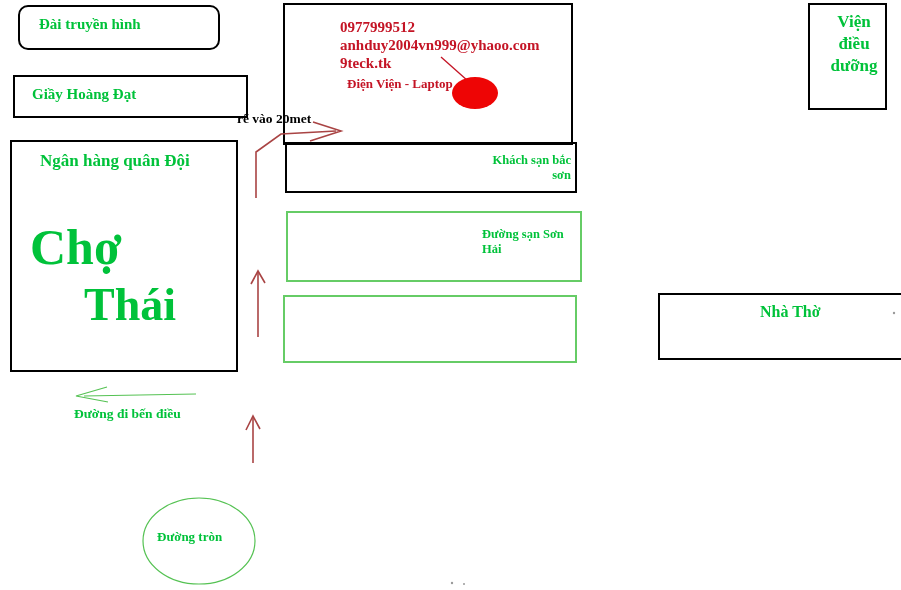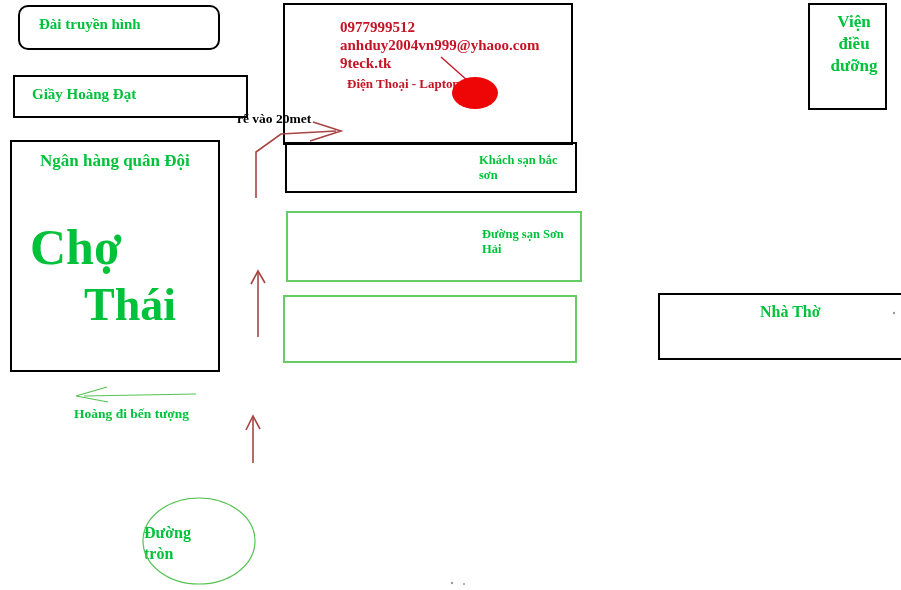--- a/index.html
+++ b/index.html
@@ -52,58 +52,58 @@
 <div id="canvas">
 
   <div class="box" style="left:18px; top:5px; width:202px; height:45px;border-radius:10px;">
     <div class="lbl" style="left:19px; top:8px; font-size:15px;">Đài truyền hình</div>
   </div>
 
   <div class="box" style="left:13px; top:75px; width:235px; height:43px;">
     <div class="lbl" style="left:17px; top:8px; font-size:15px;">Giầy Hoàng Đạt</div>
   </div>
 
-  <div class="box" style="left:10px; top:140px; width:210px; height:232px;text-decoration:underline;">
+  <div class="box" style="left:10px; top:140px; width:228px; height:232px;text-decoration:underline;">
     <div class="lbl wrap bank-label">Ngân hàng quân Đội</div>
     <div class="lbl market-line1">Chợ</div>
     <div class="lbl market-line2">Thái</div>
   </div>
 
   <div class="box" style="left:283px; top:3px; width:290px; height:142px;">
     <div class="lbl red contact-lines">
       <div>0977999512</div>
       <div>anhduy2004vn999@yhaoo.com</div>
       <div>9teck.tk</div>
     </div>
-    <div class="lbl red contact-caption">Điện Thoại - Laptop</div>
+    <div class="lbl red contact-caption">Điện Viện - Laptop</div>
   </div>
 
   <div class="box" style="left:808px; top:3px; width:79px; height:107px;">
     <div class="lbl wrap" style="left:14px; top:6px; width:60px; font-size:17px; line-height:22px;text-align:center;">Viện điều dưỡng</div>
   </div>
 
-  <div class="box" style="left:285px; top:142px; width:292px; height:51px;">
+  <div class="box" style="left:285px; top:142px; width:292px; height:51px;text-align:right;">
     <div class="lbl wrap hotel-label" style="left:192px; top:9px; width:92px;">Khách sạn bắc sơn</div>
   </div>
 
   <div class="box gbox" style="left:286px; top:211px; width:296px; height:71px;">
     <div class="lbl wrap hotel-label" style="left:194px; top:14px; width:92px;">Đường sạn Sơn Hải</div>
   </div>
 
   <div class="box gbox" style="left:283px; top:295px; width:294px; height:68px;"></div>
 
   <div class="box" style="left:658px; top:293px; width:248px; height:67px;">
     <div class="lbl" style="left:100px; top:7px; font-size:16px;">Nhà Thờ</div>
   </div>
 
   <div class="lbl black" style="left:237px; top:111px; font-size:13.5px;">rẽ vào 20met</div>
 
-  <div class="lbl" style="left:74px; top:406px; font-size:13.5px;">Hoàng đi bến tượng</div>
+  <div class="lbl" style="left:74px; top:406px; font-size:13.5px;">Đường đi bến điều</div>
 
-  <div class="lbl wrap" style="left:144px; top:522px; width:72px; font-size:16px; line-height:21px;">Đường tròn</div>
+  <div class="lbl wrap" style="left:157px; top:522px; width:72px; font-size:13px; line-height:30px;">Đường tròn</div>
 
   <svg id="overlay" width="901" height="590" viewBox="0 0 901 590" xmlns="http://www.w3.org/2000/svg">
 
     <g fill="none" stroke-width="1.6" stroke="#a94444">
       <polyline points="256,198 256,152 281,134 336,131"></polyline>
       <polyline points="313,122 341,131 310,141"></polyline>
       <line x1="258" y1="337" x2="258" y2="272"></line>
       <polyline points="251,284 258,271 265,283"></polyline>
       <line x1="253" y1="463" x2="253" y2="417"></line>
       <polyline points="246,430 253,416 260,429"></polyline>

